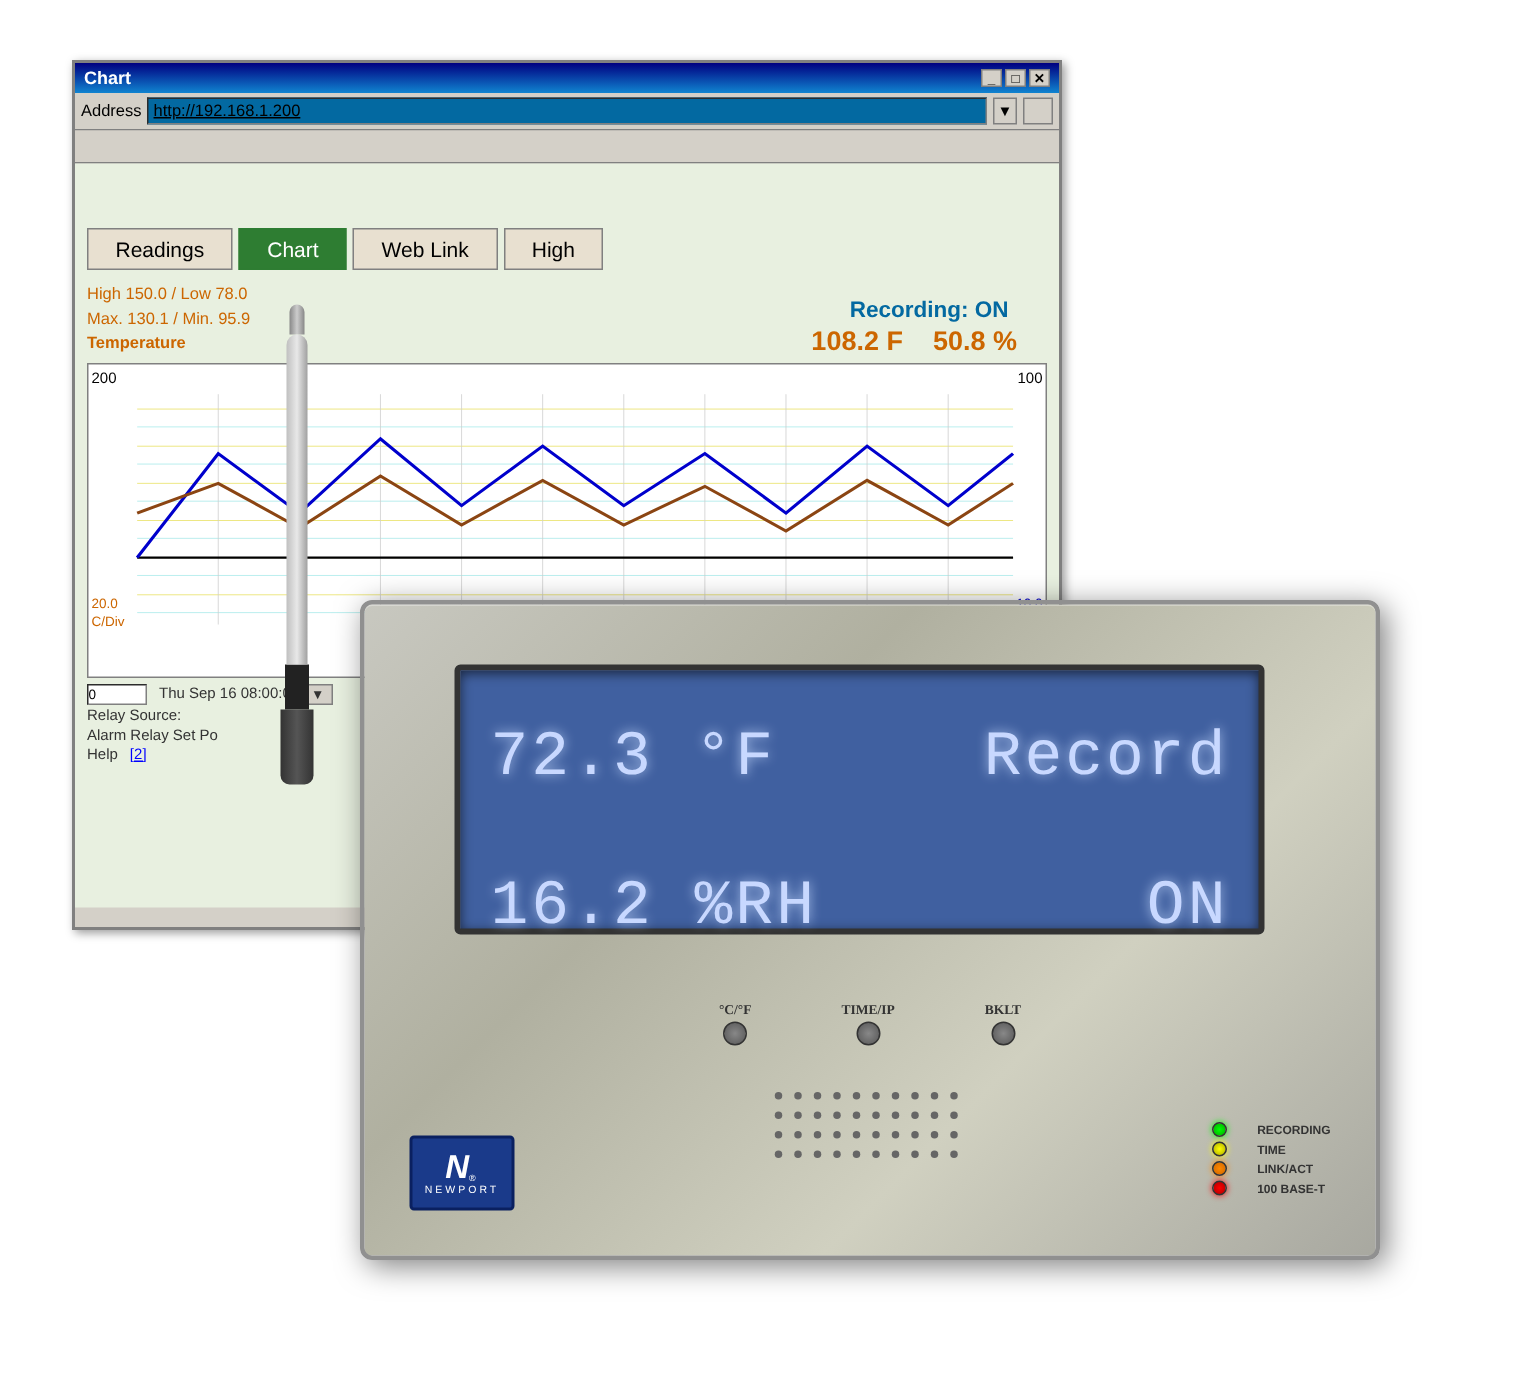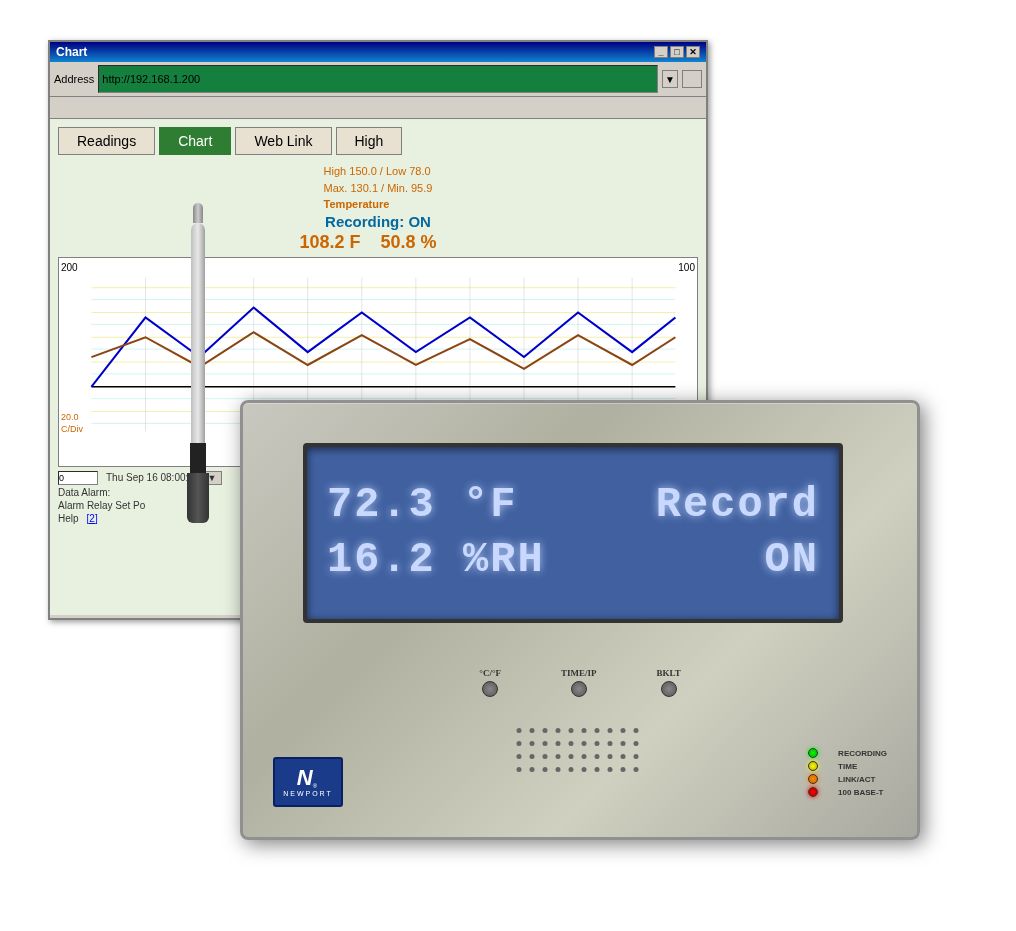--- a/index.html
+++ b/index.html
@@ -57,25 +57,26 @@
       gap: 4px;
       border-bottom: 1px solid #808080;
     }
     .address-label {
       font-size: 11px;
       color: #000;
       white-space: nowrap;
     }
     .address-input {
       flex: 1;
-      height: 28px;
+      height: 18px;
       border: 1px inset #808080;
-      background: #15803d;
+      background: #0369a1;
       font-size: 11px;
       padding: 0 3px;
+      text-decoration: underline;
     }
     .address-go {
       width: 16px;
       height: 18px;
       border: 1px solid #808080;
       background: #d4d0c8;
       font-size: 10px;
       display: flex;
       align-items: center;
       justify-content: center;
@@ -99,37 +100,37 @@
       gap: 4px;
       margin-bottom: 8px;
     }
     .tab {
       padding: 5px 18px;
       font-size: 14px;
       border: 1px solid #808080;
       cursor: pointer;
       background: #d4d0c8;
       color: #000;
+      margin-top: 35px;
     }
     .tab.active {
       background: #2e7d32;
       color: white;
       border-color: #2e7d32;
     }
     .tab:not(.active) {
       background: #e8e0d0;
     }
 
     
     .chart-header {
       display: flex;
       justify-content: space-between;
-      align-items: center;
+      align-items: flex-end;
       margin-bottom: 4px;
-      flex-direction: column;
     }
     .temp-info {
       font-size: 11px;
       color: #cc6600;
       line-height: 1.5;
     }
     .temp-info .label {
       color: #cc6600;
       font-weight: bold;
     }
@@ -252,24 +253,25 @@
       justify-content: center;
       padding: 10px 20px;
     }
     .lcd-row {
       width: 100%;
       display: flex;
       justify-content: space-between;
       color: #c8d8ff;
       font-family: 'Courier New', monospace;
       font-size: 42px;
-      font-weight: bold;
+      font-weight: normal;
       letter-spacing: 2px;
       line-height: 1.3;
       text-shadow: 0 0 8px rgba(200,220,255,0.8);
+      margin-top: 44px;
     }
 
     
     .device-buttons {
       position: absolute;
       bottom: 140px;
       left: 0;
       right: 0;
       display: flex;
       justify-content: center;
@@ -511,21 +513,21 @@
       </svg>
     </div>
 
     <div class="chart-bottom">
       <div class="chart-bottom-row">
         <input class="scroll-input" type="text" value="0" style="">
         <span>Thu Sep 16 08:00:0</span>
         <div style="width:20px;height:14px;border:1px solid #808080;background:#d4d0c8;display:flex;align-items:center;justify-content:center;font-size:9px;">▼</div>
       </div>
       <div class="chart-bottom-row">
-        <span>Data Alarm:</span>
+        <span>Relay Source:</span>
       </div>
       <div class="chart-bottom-row">
         <span>Alarm Relay Set Po</span>
       </div>
       <div class="chart-bottom-row">
         <span>Help</span>
         <span class="help-link">[2]</span>
       </div>
     </div>
   </div>

